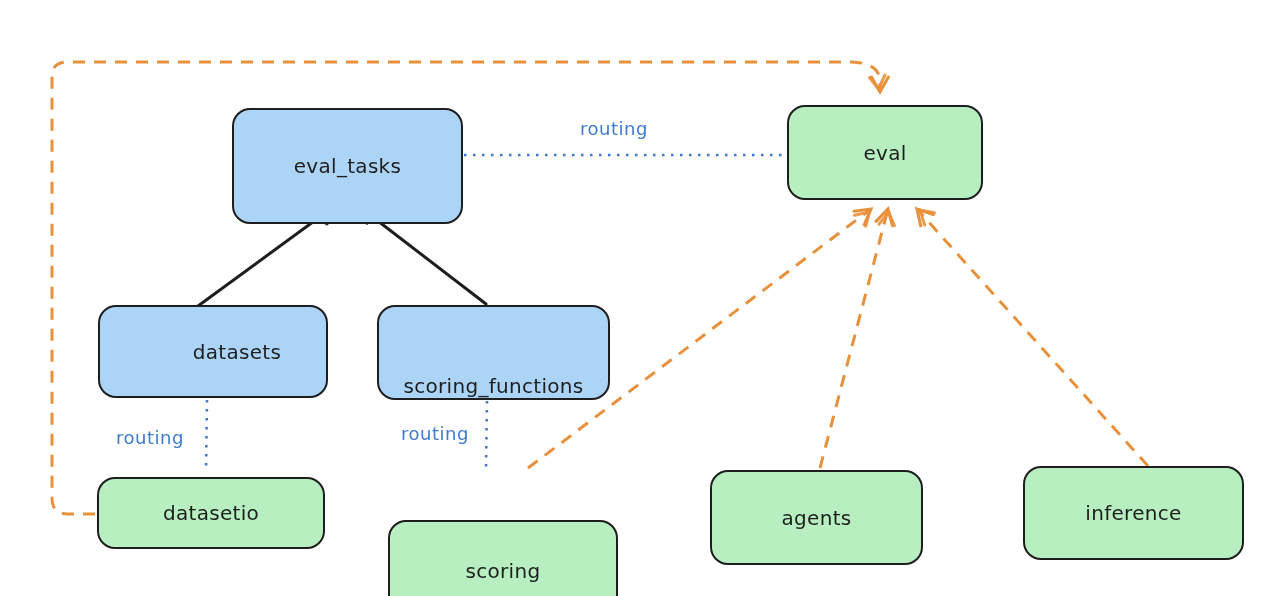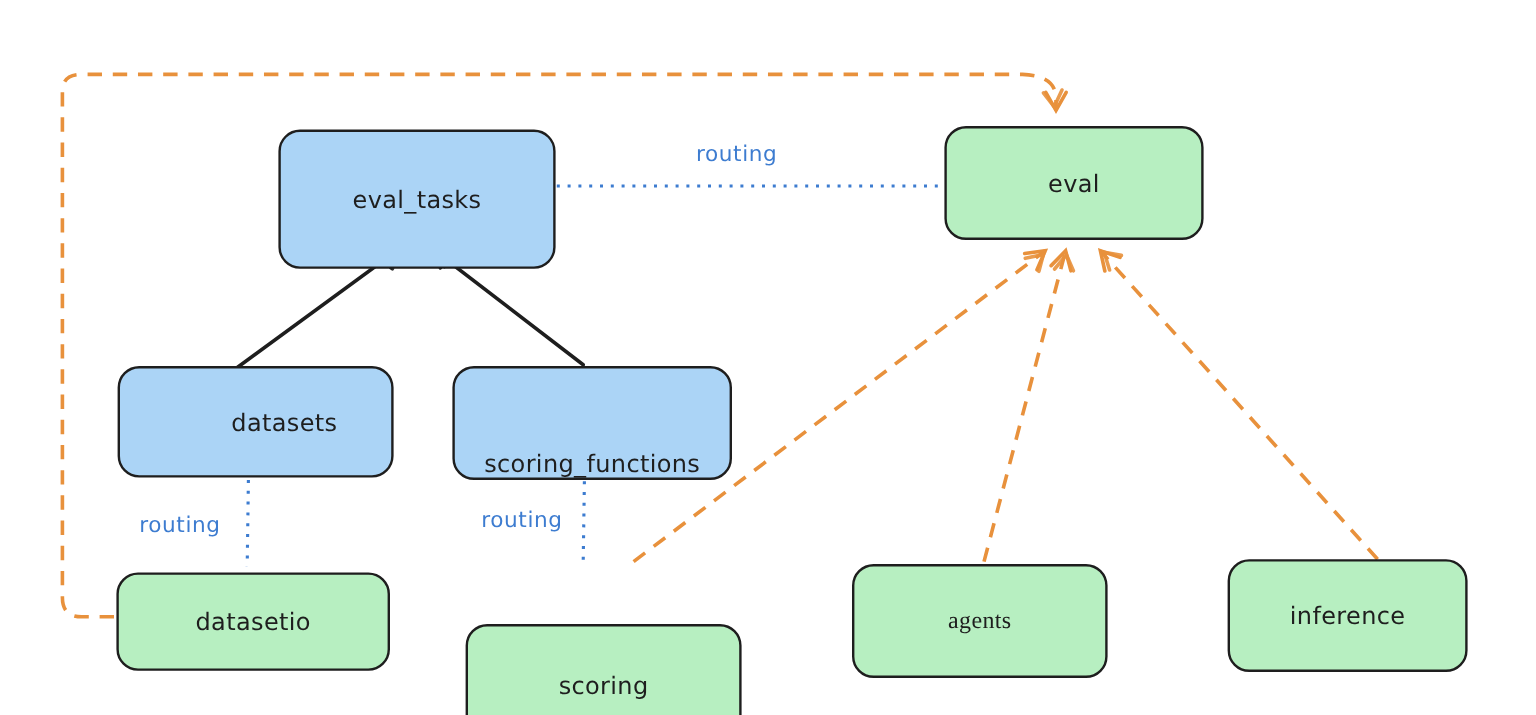--- a/index.html
+++ b/index.html
@@ -90,45 +90,45 @@
     <path class="edge-orange" d="M95,514 L68,514 Q52,514 52,498 L52,76 Q52,62 68,62 L852,62 Q880,63 880,82 L880,92" marker-end="url(#ah-orange)"></path>
     <path class="edge-orange" d="M528,468 L871,209" marker-end="url(#ah-orange)"></path>
     <path class="edge-orange" d="M820,468 L888,209" marker-end="url(#ah-orange)"></path>
     <path class="edge-orange" d="M1148,466 L917,209" marker-end="url(#ah-orange)"></path>
   </svg>
 
   <div class="node api" style="left:232px; top:108px; width:231px; height:116px;">
     <span>eval_tasks</span>
   </div>
 
-  <div class="node provider" style="left:787px; top:105px; width:216px; height:95px;">
+  <div class="node provider" style="left:787px; top:105px; width:196px; height:95px;">
     <span>eval</span>
   </div>
 
   <div class="node api" style="left:98px; top:305px; width:230px; height:93px;padding-left:48px;">
     <span>datasets</span>
   </div>
 
   <div class="node api" style="left:377px; top:305px; width:233px; height:95px;align-items:flex-end;">
     <span>scoring_functions</span>
   </div>
 
-  <div class="node provider" style="left:97px; top:477px; width:228px; height:82px;">
+  <div class="node provider" style="left:97px; top:477px; width:228px; height:72px;">
     <span>datasetio</span>
   </div>
 
   <div class="node provider" style="left:388px; top:472px; width:230px; height:101px;margin-top:48px;">
     <span>scoring</span>
   </div>
 
-  <div class="node provider" style="left:710px; top:470px; width:213px; height:95px;font-family:Liberation Serif, serif;">
+  <div class="node provider" style="left:710px; top:470px; width:213px; height:95px;">
     <span>agents</span>
   </div>
 
-  <div class="node provider" style="left:1023px; top:466px; width:200px; height:94px;">
+  <div class="node provider" style="left:1023px; top:466px; width:221px; height:94px;">
     <span>inference</span>
   </div>
 
   <div class="edge-label" style="left:580px; top:118px;">routing</div>
 
   <div class="edge-label" style="left:116px; top:427px;">routing</div>
 
   <div class="edge-label" style="left:401px; top:423px;">routing</div>
 
 </div>

